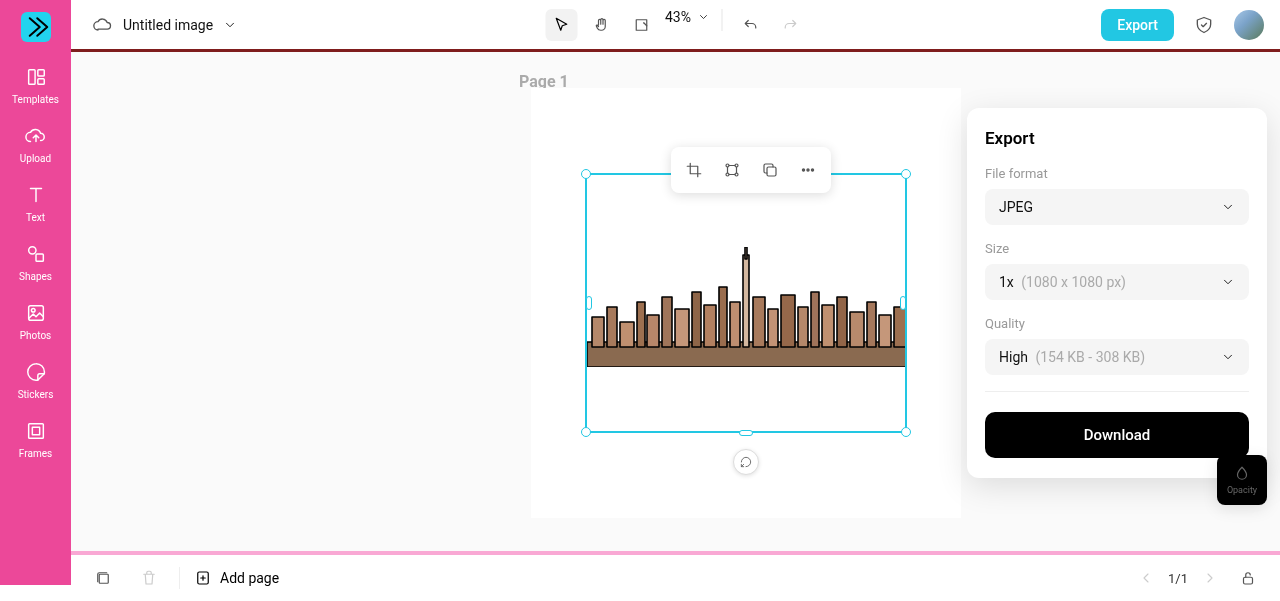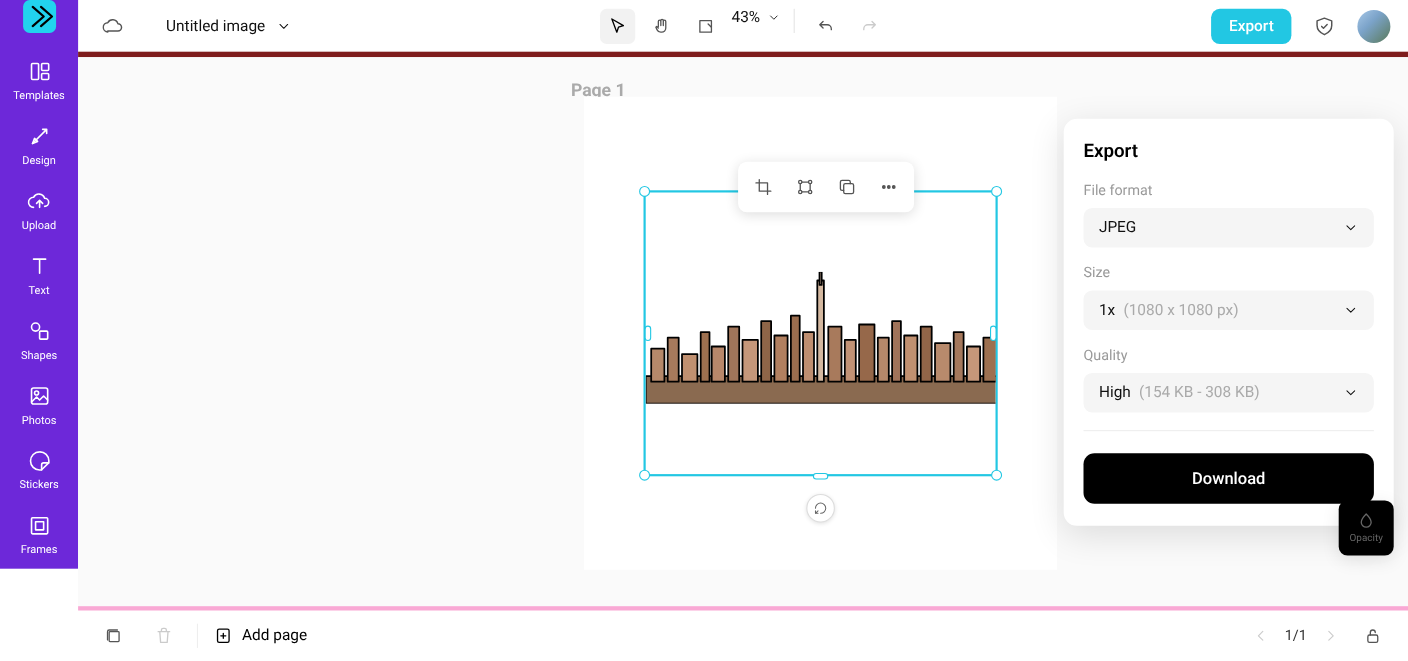--- a/index.html
+++ b/index.html
@@ -1,22 +1,22 @@
 <!DOCTYPE html>
 <html><head>
 <meta charset="utf-8">
 <style>
 * { margin: 0; padding: 0; box-sizing: border-box; font-family: -apple-system, BlinkMacSystemFont, "Segoe UI", Roboto, sans-serif; }
 body { width: 1280px; height: 601px; overflow: hidden; background: #fff; display: flex; }
-.left-rail { width: 71px; height: 517px; background: #6d28d9; display: flex; flex-direction: column; align-items: center; padding-top: 0; position: relative; }
+.left-rail { width: 71px; height: 585px; background: #ec4899; display: flex; flex-direction: column; align-items: center; padding-top: 12px; position: relative; }
 .logo { width: 30px; height: 30px; background: #22d3ee; border-radius: 6px; display: flex; align-items: center; justify-content: center; margin-bottom: 14px; }
 .rail-item { display: flex; flex-direction: column; align-items: center; color: #fff; font-size: 10px; padding: 10px 0; cursor: pointer; width: 100%; gap: 6px; }
 .rail-item svg { width: 22px; height: 22px; }
 .right { flex: 1; display: flex; flex-direction: column; position: relative; }
-.topbar { height: 52px; display: flex; align-items: center; padding: 0 16px; gap: 32px; border-bottom: 5px solid #7f1d1d; }
+.topbar { height: 52px; display: flex; align-items: center; padding: 0 16px; gap: 4px; border-bottom: 3px solid #7f1d1d; }
 .doc-title { display: flex; align-items: center; gap: 10px; font-size: 14px; color: #111; cursor: pointer; }
 .tool-center { position: absolute; left: 50%; transform: translateX(-50%); display: flex; align-items: flex-start; gap: 8px; }
 .tbtn { width: 32px; height: 32px; display: flex; align-items: center; justify-content: center; border-radius: 6px; cursor: pointer; color: #555; }
 .tbtn.active { background: #f2f2f2; color: #000; }
 .tsep { width: 1px; height: 22px; background: #e5e5e5; margin: 0 4px; }
 .zoom { font-size: 14px; color: #111; display: flex; align-items: center; gap: 6px; cursor: pointer; }
 .top-right { margin-left: auto; display: flex; align-items: center; gap: 14px; }
 .export-btn { background: #22c7e3; color: #fff; font-size: 14px; font-weight: 500; border: none; padding: 8px 16px; border-radius: 8px; cursor: pointer; }
 .avatar { width: 30px; height: 30px; border-radius: 50%; background: linear-gradient(135deg,#a8c8e8 0%,#7ba3c9 40%,#5a7a5a 100%); }
 .canvas-area { flex: 1; background: #fafafa; position: relative; overflow: hidden; }
@@ -56,27 +56,20 @@
   <div class="rail-item">
     <svg viewBox="0 0 24 24">
         <rect x="4" y="4" width="7" height="16" rx="1"></rect>
         <rect x="14" y="4" width="7" height="7" rx="1"></rect>
         <rect x="14" y="14" width="7" height="6" rx="1"></rect>
       </svg>
     <span>Templates</span>
   </div>
   <div class="rail-item">
     <svg viewBox="0 0 24 24">
-        <path d="M5 19c4-4 8-8 14-14M15 5h4v4"></path>
-        <path d="M5 19l2-5 3 3z"></path>
-      </svg>
-    <span>Design</span>
-  </div>
-  <div class="rail-item">
-    <svg viewBox="0 0 24 24">
         <path d="M6 18a5 5 0 010-10 6 6 0 0111 1 4 4 0 010 8"></path>
         <path d="M12 12v6M9 14l3-3 3 3"></path>
       </svg>
     <span>Upload</span>
   </div>
   <div class="rail-item">
     <svg viewBox="0 0 24 24">
         <path d="M6 5h12M12 5v14"></path>
       </svg>
     <span>Text</span>

